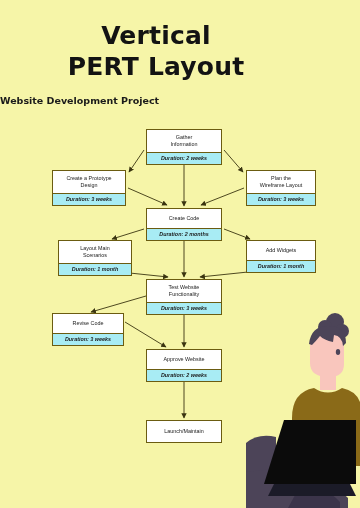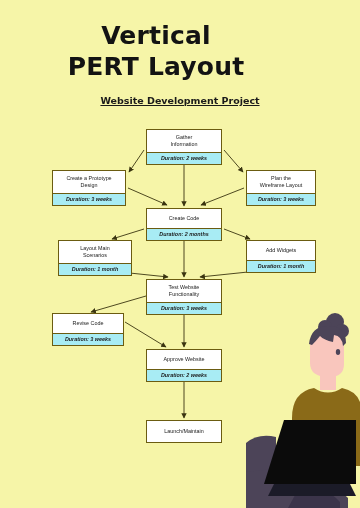--- a/index.html
+++ b/index.html
@@ -37,27 +37,26 @@
     font-size: 25px;
     line-height: 31px;
     letter-spacing: 0.2px;
     color: #131313;
   }
   .subtitle {
     position: absolute;
     left: 0;
     top: 95px;
     width: 360px;
-    text-align: center;
+    text-align: left;
     font-family: "DejaVu Sans", sans-serif;
     font-weight: 700;
     font-size: 9.5px;
     color: #1a1a1a;
     z-index: 5;
-    text-decoration: underline;
   }
 
   
   .illustration {
     position: absolute;
     left: 246px;
     top: 300px;
     width: 114px;
     height: 208px;
     z-index: 1;

